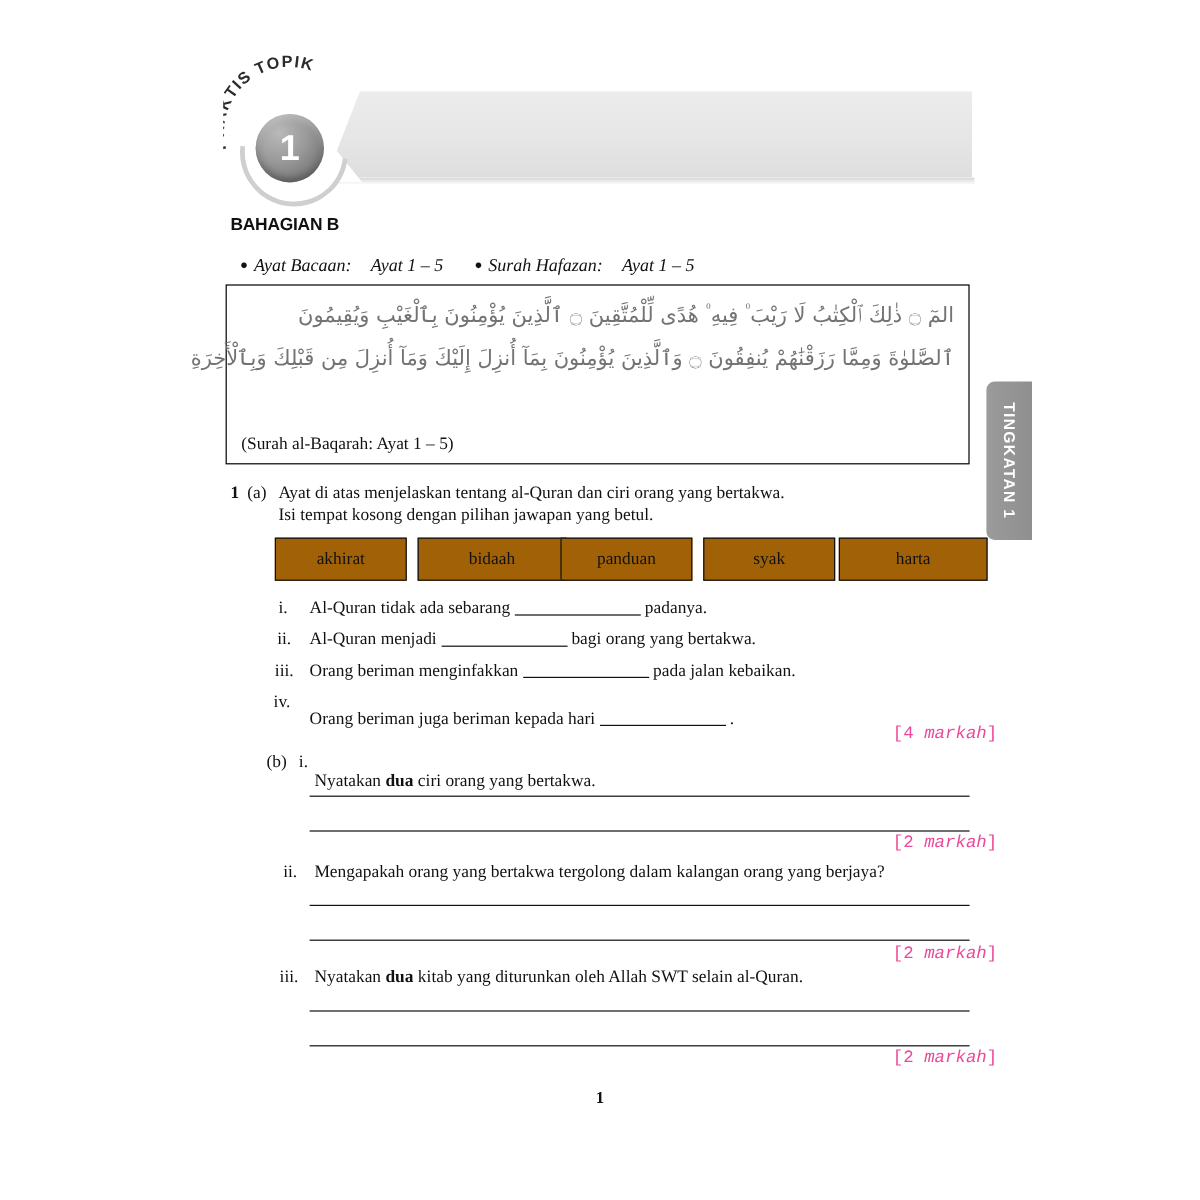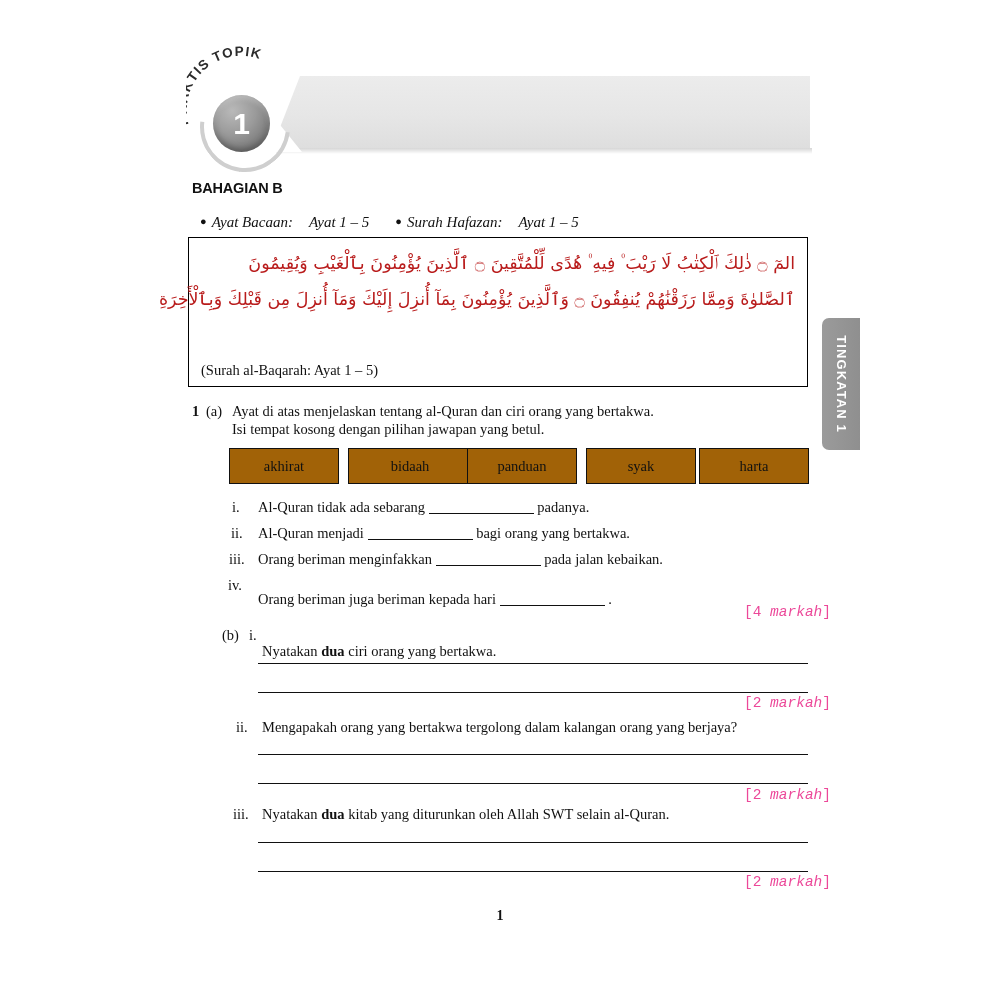--- a/index.html
+++ b/index.html
@@ -176,21 +176,21 @@
     border: 1px solid #000;
     box-sizing: border-box;
     background: #fff;
   }
   .arabic-line {
     direction: rtl;
     text-align: right;
     font-family: "DejaVu Sans", sans-serif;
     font-size: 17.5px;
     line-height: 1.95;
-    color: #b91c1c;
+    color: #737373;
     padding: 0 12px;
     white-space: nowrap;
   }
   #arabic-l1 { position: absolute; left: 0; right: 0; top: 8px; }
   #arabic-l2 { position: absolute; left: 0; right: 0; top: 44px; }
   #arabic-l3 { position: absolute; left: 0; right: 0; top: 80px; }
   #quran-source {
     position: absolute;
     left: 12px;
     top: 124px;
@@ -359,21 +359,21 @@
 <div class="q-num" id="q1-num">1</div>
 <div class="q-label" id="q1a-lbl">(a)</div>
 <div class="q-text" id="q1a-t1">Ayat di atas menjelaskan tentang al-Quran dan ciri orang yang bertakwa.</div>
 <div class="q-text" id="q1a-t2">Isi tempat kosong dengan pilihan jawapan yang betul.</div>
 
 <div id="word-bank">
   <div class="word-box" style="left:0px;width:110px;">akhirat</div>
   <div class="word-box" style="left:119px;width:124px;">bidaah</div>
   <div class="word-box" style="left:238px;width:110px;">panduan</div>
   <div class="word-box" style="left:357px;width:110px;">syak</div>
-  <div class="word-box" style="left:470px;width:110px;">harta</div>
+  <div class="word-box" style="left:470px;width:124px;">harta</div>
 </div>
 
 <div class="fill-rn" id="fr1-n">i.</div>
 <div class="fill-row" id="fr1">
   <span>Al-Quran tidak ada sebarang</span>
   <span class="blankline" style="width:105px;"></span>
   <span>padanya.</span>
 </div>
 
 <div class="fill-rn" id="fr2-n">ii.</div>

